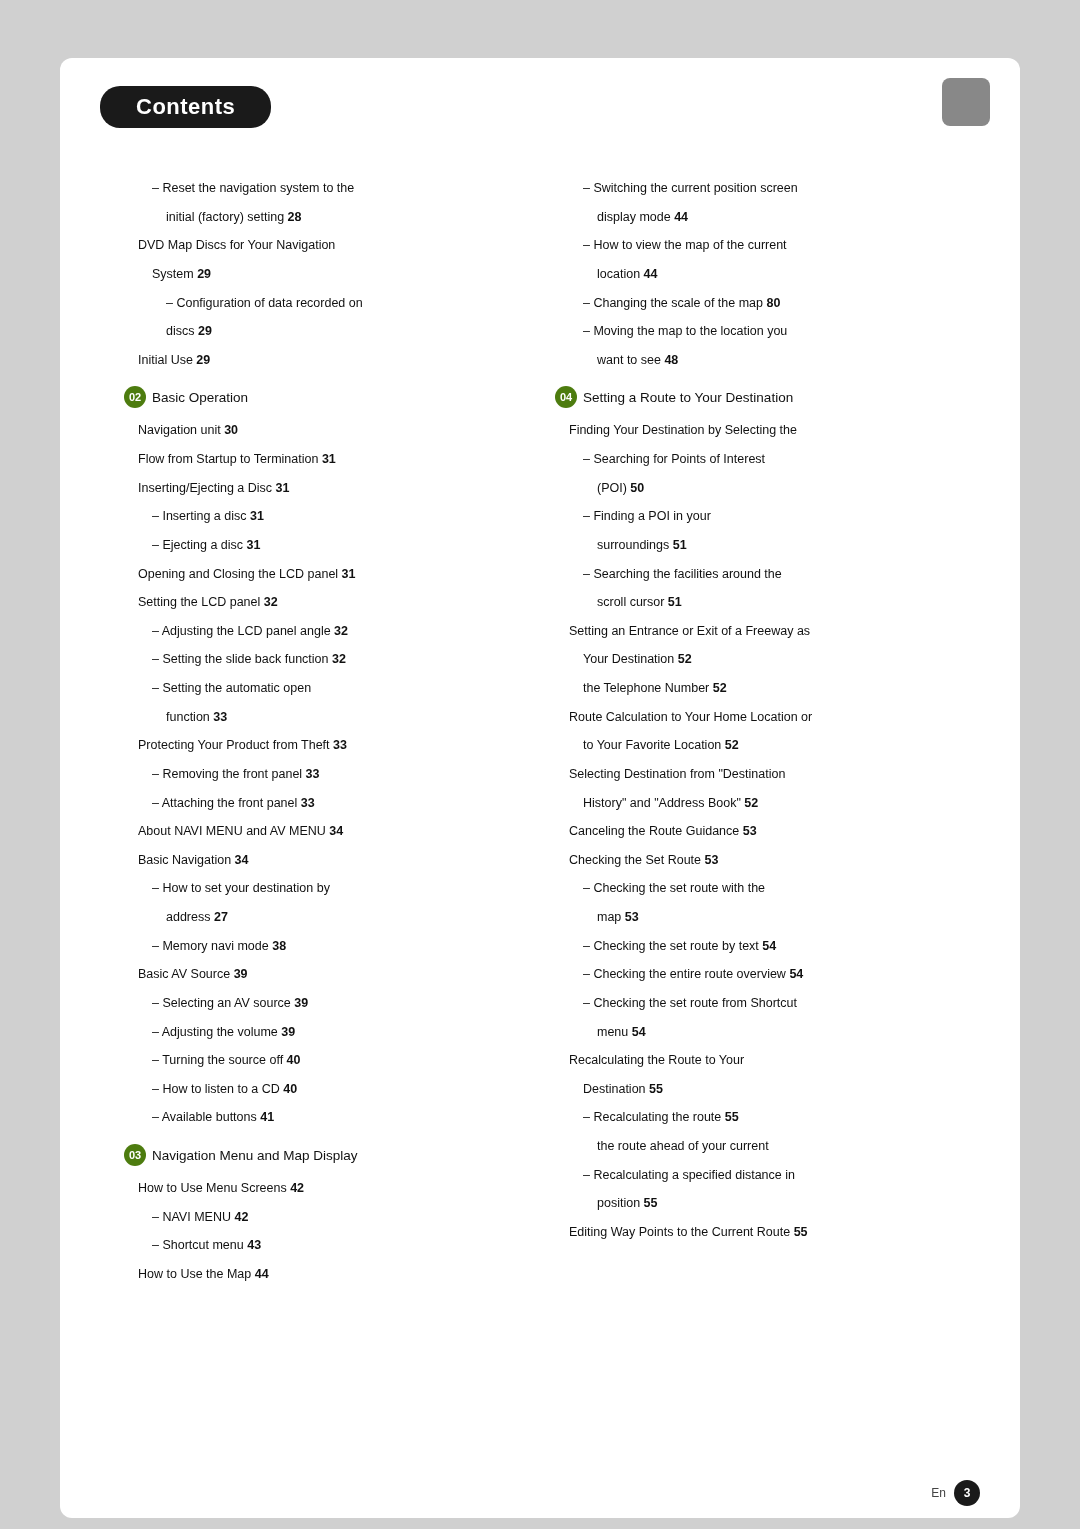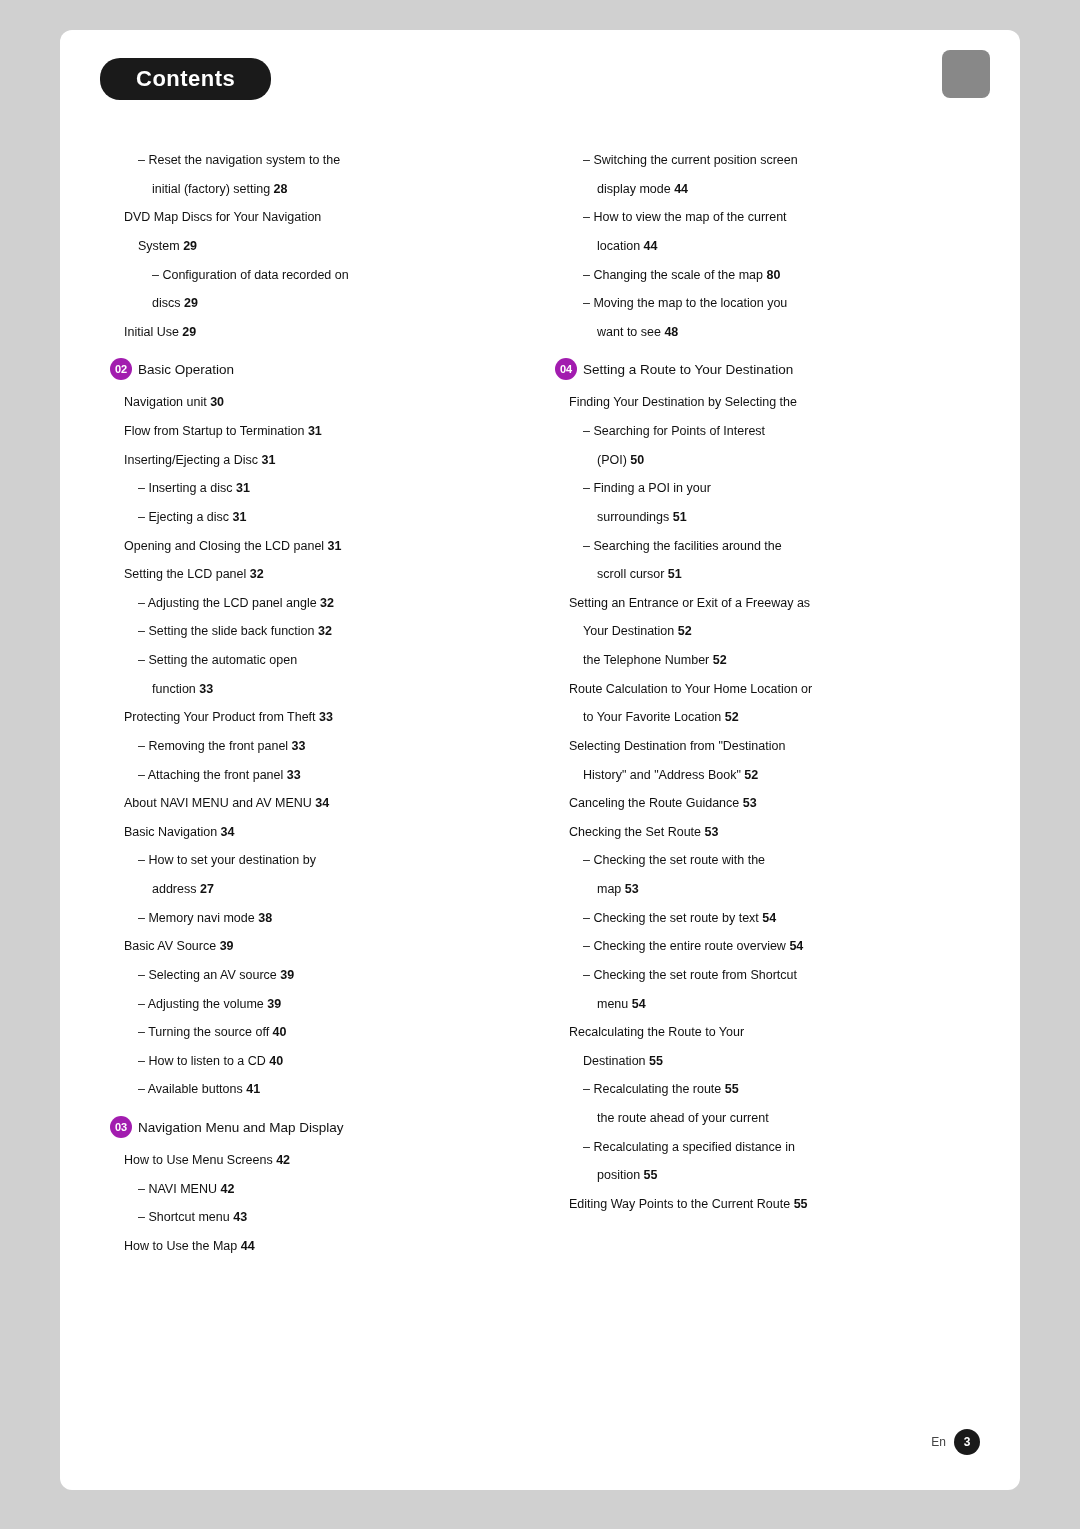--- a/index.html
+++ b/index.html
@@ -12,22 +12,23 @@
       display: flex;
       justify-content: center;
       align-items: flex-start;
       padding: 30px 20px;
     }
     .page {
       background: #ffffff;
       width: 960px;
       min-height: 1460px;
       border-radius: 12px;
-      padding: 40px 50px;
+      padding: 40px 64px;
       position: relative;
+      margin-top: 28px;
     }
     .page-title-box {
       position: absolute;
       top: 28px;
       left: 40px;
       background: #1a1a1a;
       color: #fff;
       border-radius: 20px;
       padding: 8px 36px;
     }
@@ -61,21 +62,21 @@
       display: flex;
       align-items: center;
       gap: 6px;
       margin-top: 10px;
       margin-bottom: 4px;
     }
     .section-badge {
       width: 22px;
       height: 22px;
       border-radius: 50%;
-      background: #a21caf;
+      background: #4d7c0f;
       color: #fff;
       font-size: 11px;
       font-weight: bold;
       display: flex;
       align-items: center;
       justify-content: center;
       flex-shrink: 0;
     }
     .section-title {
       font-size: 13.5px;
@@ -97,21 +98,21 @@
       padding-left: 42px;
     }
     .toc-line .pagenum {
       font-weight: bold;
     }
     .toc-line .dash {
       color: #111;
     }
     .footer-bar {
       position: absolute;
-      bottom: 35px;
+      bottom: 12px;
       right: 40px;
       display: flex;
       align-items: center;
       gap: 8px;
     }
     .footer-lang {
       font-size: 12px;
       color: #444;
     }
     .footer-page {

